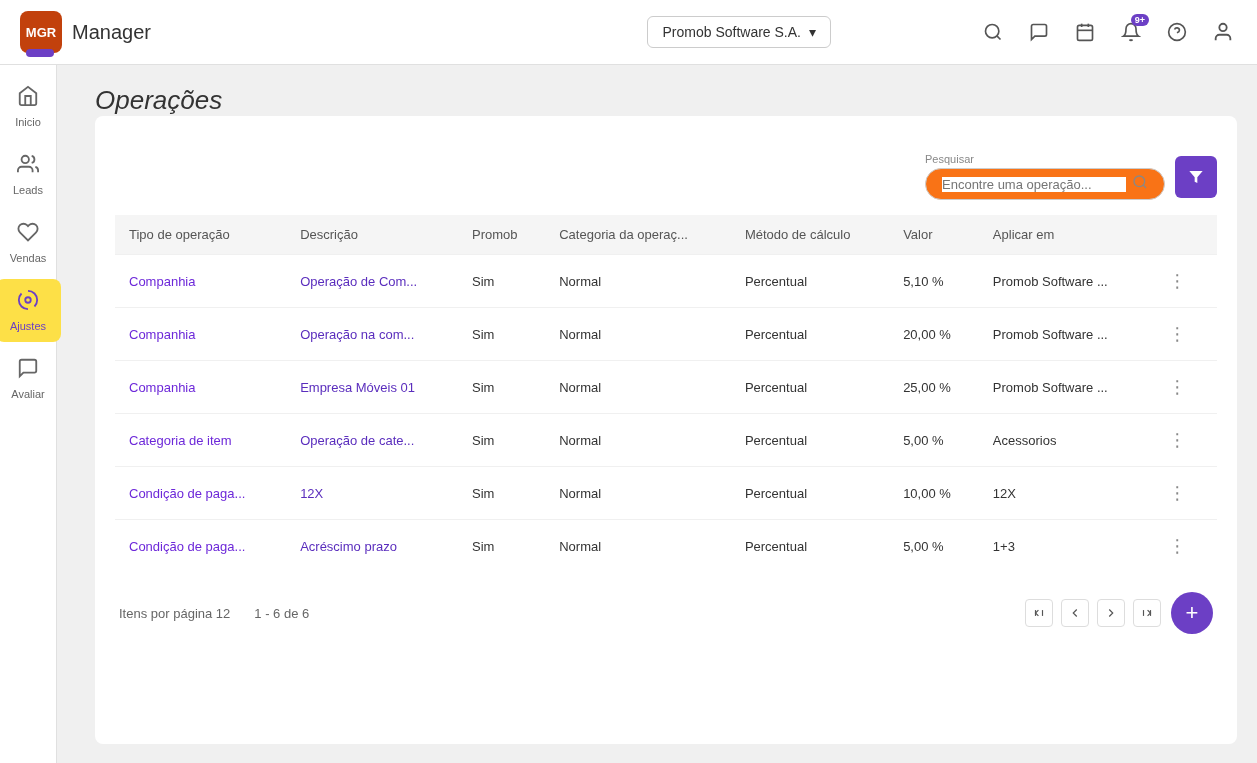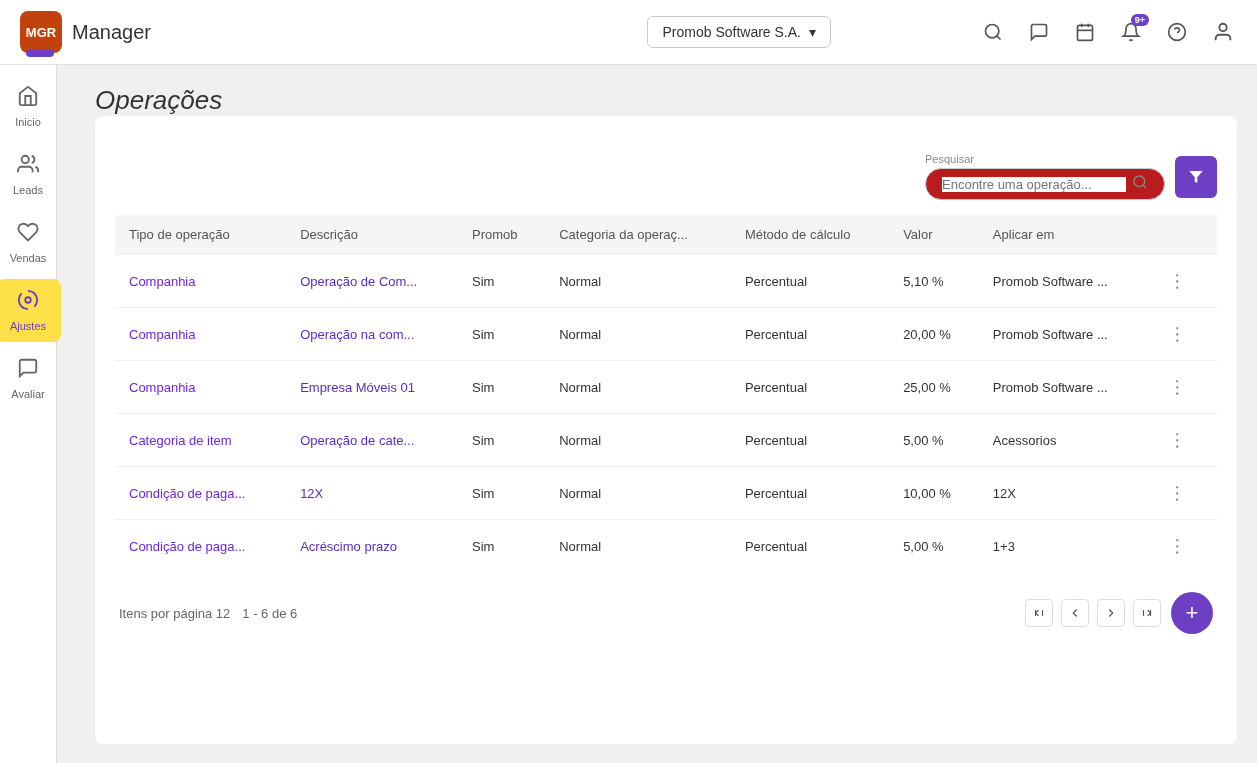--- a/index.html
+++ b/index.html
@@ -191,21 +191,21 @@
       margin-bottom: 3px;
     }
     .search-input-wrapper {
       display: flex;
       align-items: center;
       border: 1px solid #ccc;
       border-radius: 16px;
       padding: 5px 16px;
       gap: 6px;
       width: 240px;
-      background: #b91c1c;
+      background: #f97316;
     }
     .search-input {
       border: none;
       outline: none;
       font-size: 13px;
       color: #999;
       width: 100%;
     }
     .filter-btn {
       width: 42px;
@@ -258,21 +258,21 @@
       align-items: center;
       justify-content: space-between;
       margin-top: 20px;
       padding: 0 4px;
     }
     .pagination-info {
       font-size: 13px;
       color: #666;
       display: flex;
       align-items: center;
-      gap: 12px;
+      gap: 24px;
     }
     .pagination-controls {
       display: flex;
       align-items: center;
       gap: 8px;
     }
     .page-btn {
       width: 28px;
       height: 28px;
       display: flex;

